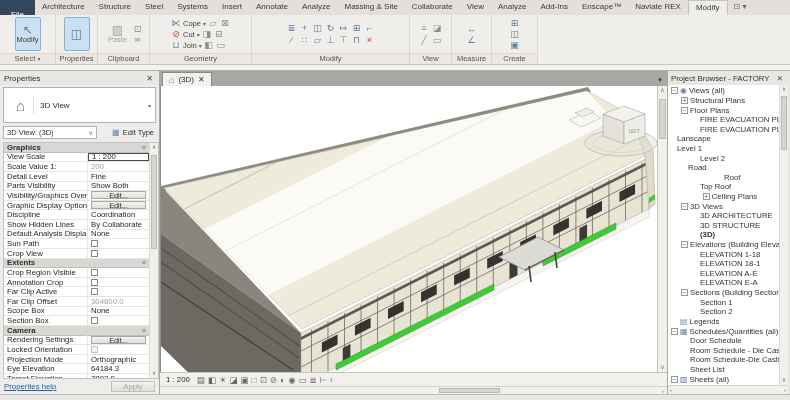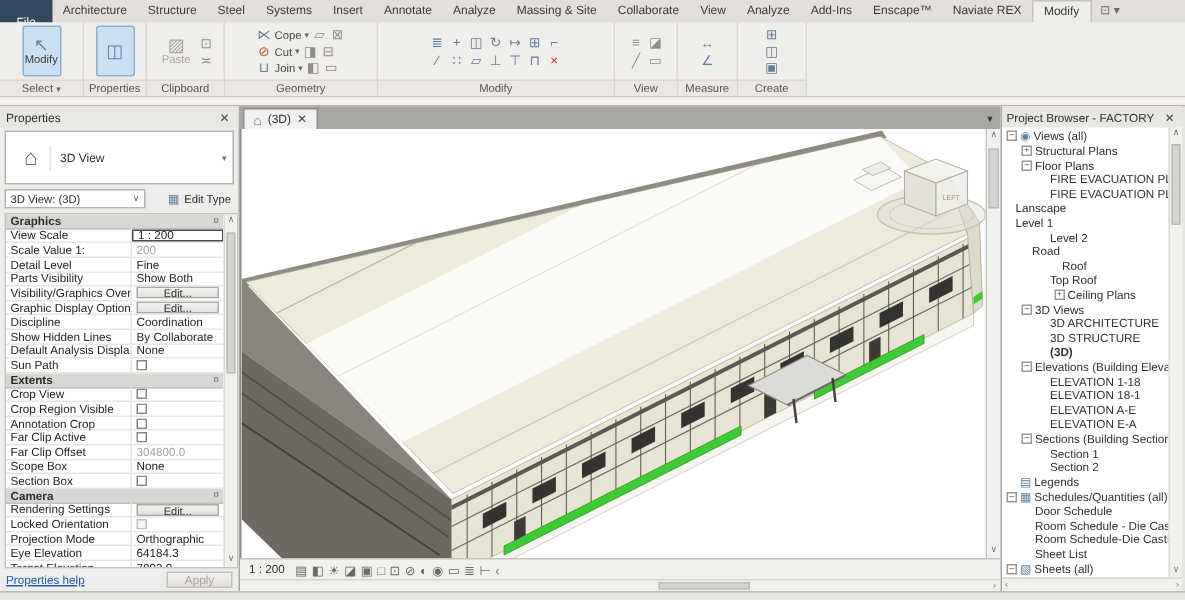--- a/index.html
+++ b/index.html
@@ -323,29 +323,29 @@
             <div class="prow" data-name="property-row-default-analysis-displa">
               <div class="plab" data-name="property-label">Default Analysis Displa...</div>
               <div class="pval text" data-name="property-value">None</div>
             </div>
             <div class="prow" data-name="property-row-sun-path">
               <div class="plab" data-name="property-label">Sun Path</div>
               <div class="pval check" data-name="property-value">
                 <span class="cb" data-name="checkbox"></span>
               </div>
             </div>
-            <div class="prow sechead" data-name="section-header-extents">
-              <span>Extents</span>
-              <span class="pin" data-name="pin-section-icon">¤</span>
-            </div>
             <div class="prow" data-name="property-row-crop-view">
               <div class="plab" data-name="property-label">Crop View</div>
               <div class="pval check" data-name="property-value">
                 <span class="cb" data-name="checkbox"></span>
               </div>
+            </div>
+            <div class="prow sechead" data-name="section-header-extents">
+              <span>Extents</span>
+              <span class="pin" data-name="pin-section-icon">¤</span>
             </div>
             <div class="prow" data-name="property-row-crop-region-visible">
               <div class="plab" data-name="property-label">Crop Region Visible</div>
               <div class="pval check" data-name="property-value">
                 <span class="cb" data-name="checkbox"></span>
               </div>
             </div>
             <div class="prow" data-name="property-row-annotation-crop">
               <div class="plab" data-name="property-label">Annotation Crop</div>
               <div class="pval check" data-name="property-value">
@@ -589,21 +589,21 @@
               <span class="tlabel" data-name="tree-item-label">Level 1</span>
             </div>
             <div class="titem" data-name="tree-item-level-2" style="padding-left: 23px;">
               <span class="expsp"></span>
               <span class="tlabel" data-name="tree-item-label">Level 2</span>
             </div>
             <div class="titem" data-name="tree-item-road" style="padding-left: 11px;">
               <span class="expsp"></span>
               <span class="tlabel" data-name="tree-item-label">Road</span>
             </div>
-            <div class="titem" data-name="tree-item-roof" style="padding-left: 31px;">
+            <div class="titem" data-name="tree-item-roof" style="padding-left: 23px; margin-left: 24px;">
               <span class="expsp"></span>
               <span class="tlabel" data-name="tree-item-label">Roof</span>
             </div>
             <div class="titem" data-name="tree-item-top-roof" style="padding-left: 23px;">
               <span class="expsp"></span>
               <span class="tlabel" data-name="tree-item-label">Top Roof</span>
             </div>
             <div class="titem" data-name="tree-item-ceiling-plans" style="padding-left: 13px; justify-content: center;">
               <span class="exp" data-name="plus-expander-icon">+</span>
               <span class="tlabel" data-name="tree-item-label">Ceiling Plans</span>

